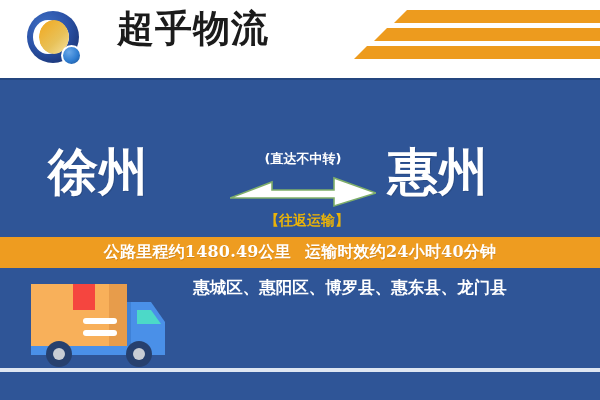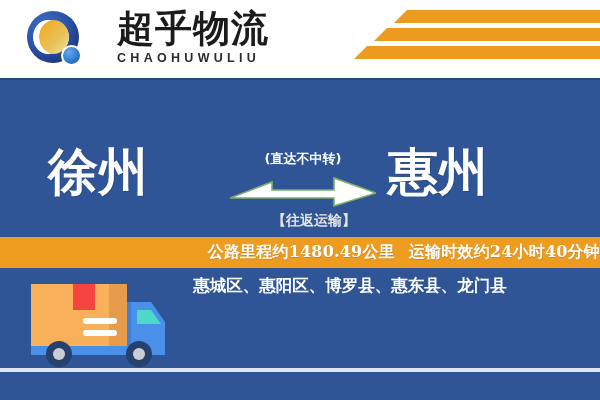--- a/index.html
+++ b/index.html
@@ -159,59 +159,59 @@
     color: #ffffff;
     white-space: nowrap;
   }
   .arrow-svg {
     position: absolute;
     left: 2px; top: 60px;
     width: 146px; height: 32px;
   }
   .note-bottom {
     position: absolute;
-    left: 11px; top: 95px;
+    left: 4px; top: 95px;
     width: 150px;
     text-align: center;
     font-family: "DejaVu Sans", "Liberation Sans", sans-serif;
     font-weight: bold;
     font-size: 14px;
     line-height: 18px;
-    color: #e5e5e5;
+    color: #eab308;
     white-space: nowrap;
   }
 
   
   .info-band {
     position: absolute;
     left: 0; top: 159px;
     width: 600px; height: 31px;
     background: #EE9C20;
     display: flex;
     align-items: center;
-    justify-content: flex-end;
+    justify-content: center;
   }
   .info-band-text {
     font-family: "DejaVu Serif", "Liberation Serif", serif;
     font-weight: bold;
     font-size: 16px;
     color: #ffffff;
     white-space: nowrap;
     letter-spacing: 0.2px;
     text-shadow: 0.5px 0.5px 0 rgba(140,70,0,0.25);
   }
   .band-gap { display: inline-block; width: 14px; }
 
   
   .coverage {
     position: absolute;
     left: 150px; top: 198px;
     width: 400px;
     text-align: center;
-    font-family: Liberation Mono, monospace;
+    font-family: Liberation Sans, sans-serif;
     font-weight: bold;
     font-size: 16.5px;
     line-height: 22px;
     color: #ffffff;
     white-space: nowrap;
   }
 
   
   .road-line {
     position: absolute;
@@ -237,21 +237,20 @@
     <div class="logo-mark">
       <div class="logo-ring"></div>
       <div class="logo-hole"></div>
       <div class="logo-crescent-cut"></div>
       <div class="logo-crescent"></div>
       <div class="logo-dot"></div>
     </div>
 
     <div class="logo-text-wrap">
       <div class="logo-cn">超乎物流</div>
-      <div class="logo-en">CHAOHUWULIU</div>
     </div>
 
     <div class="stripes">
       <div class="stripe s1"></div>
       <div class="stripe s2"></div>
       <div class="stripe s3"></div>
     </div>
   </div>
 
   <div class="body-blue">

